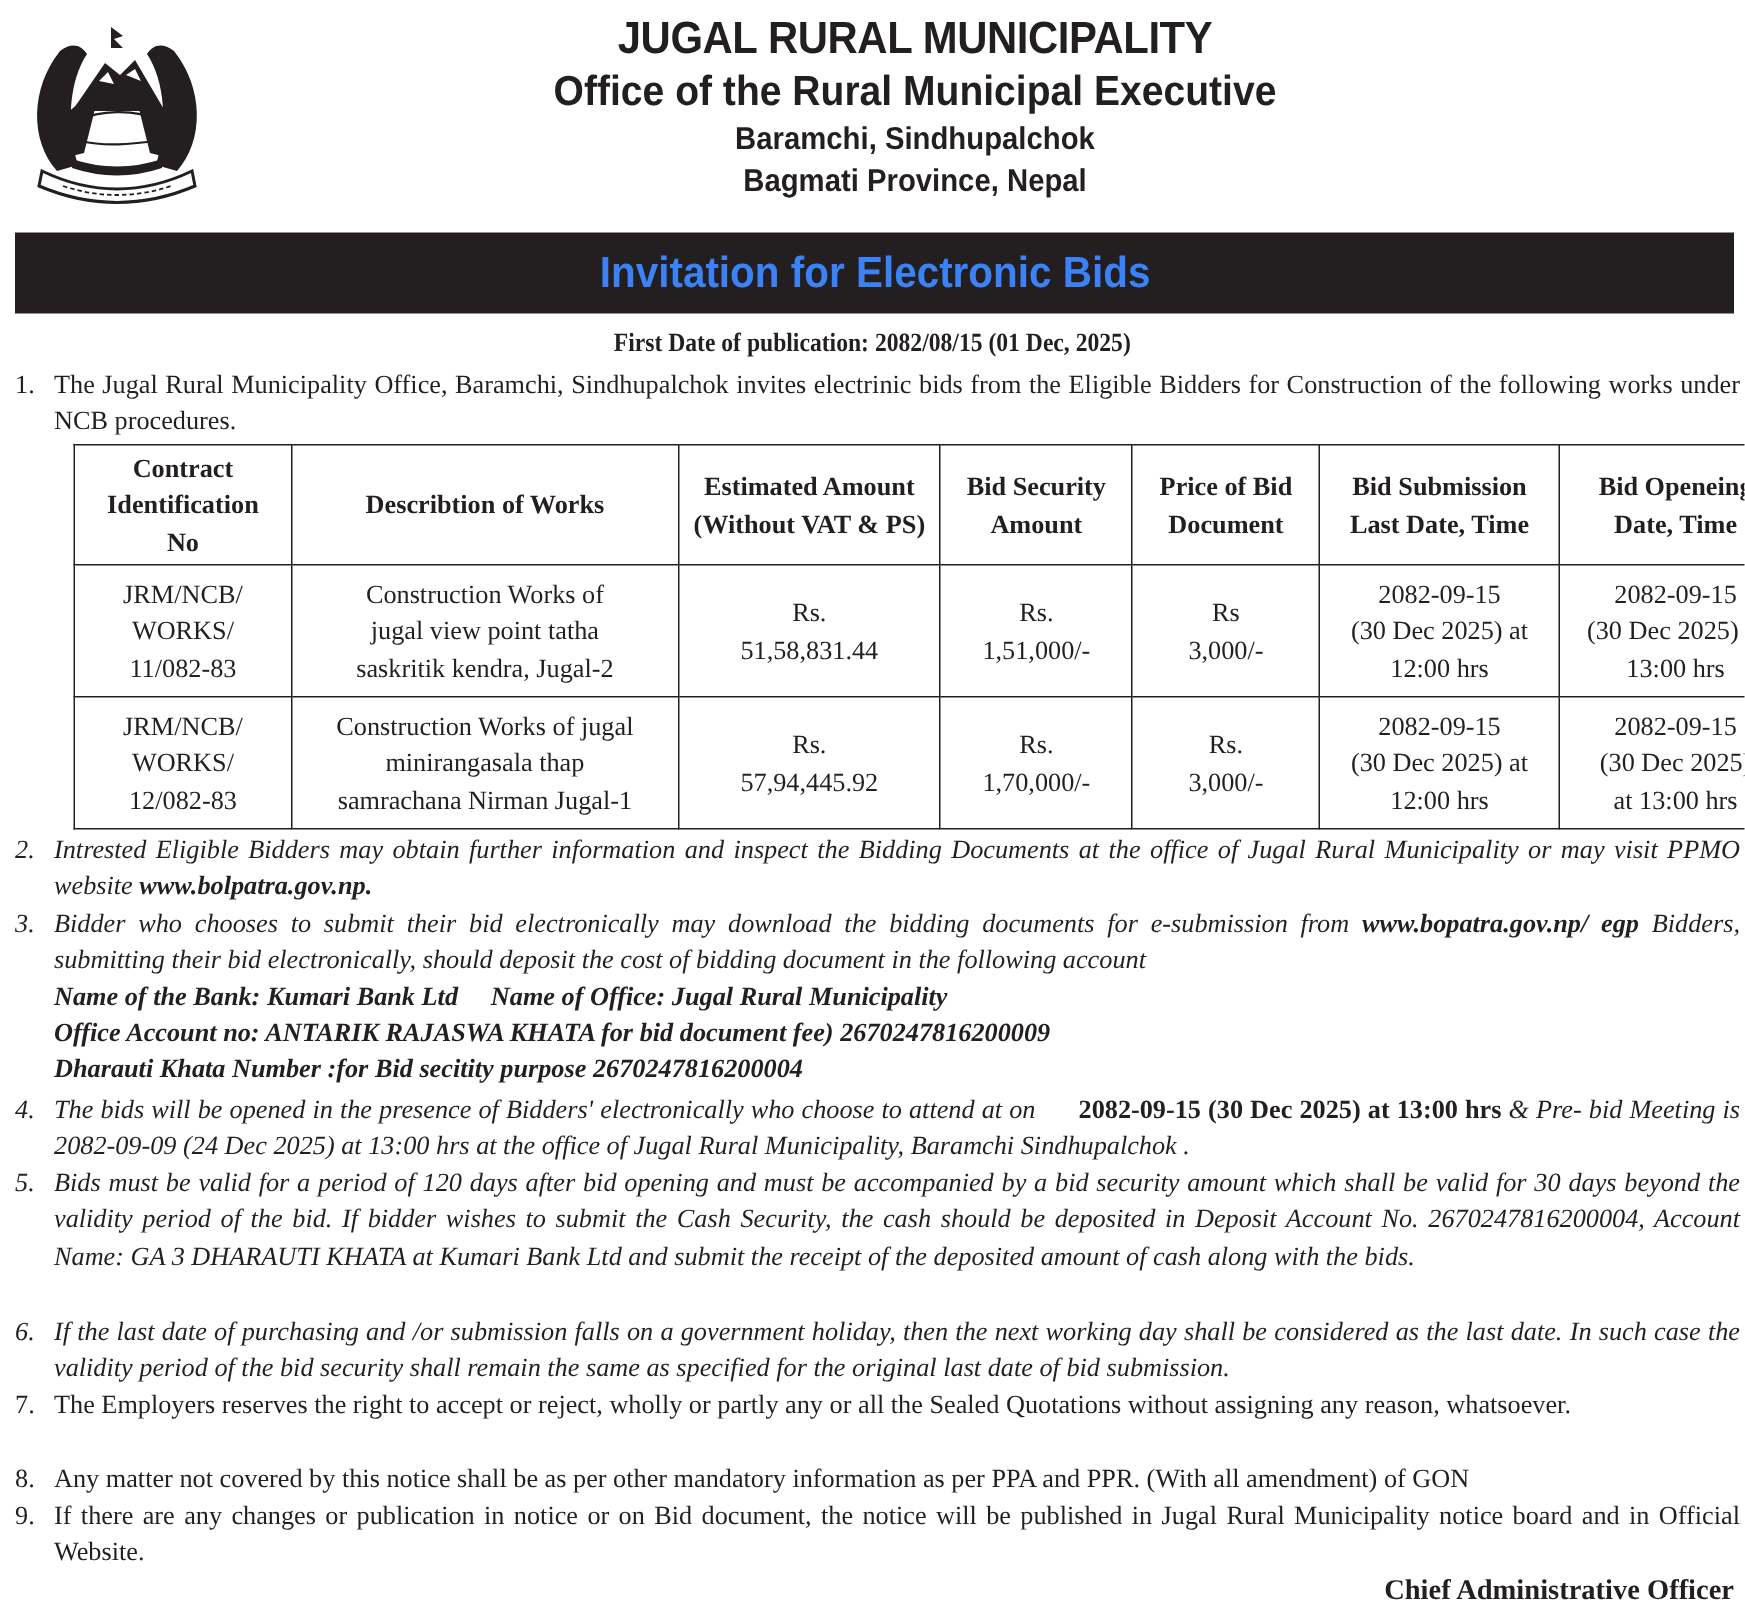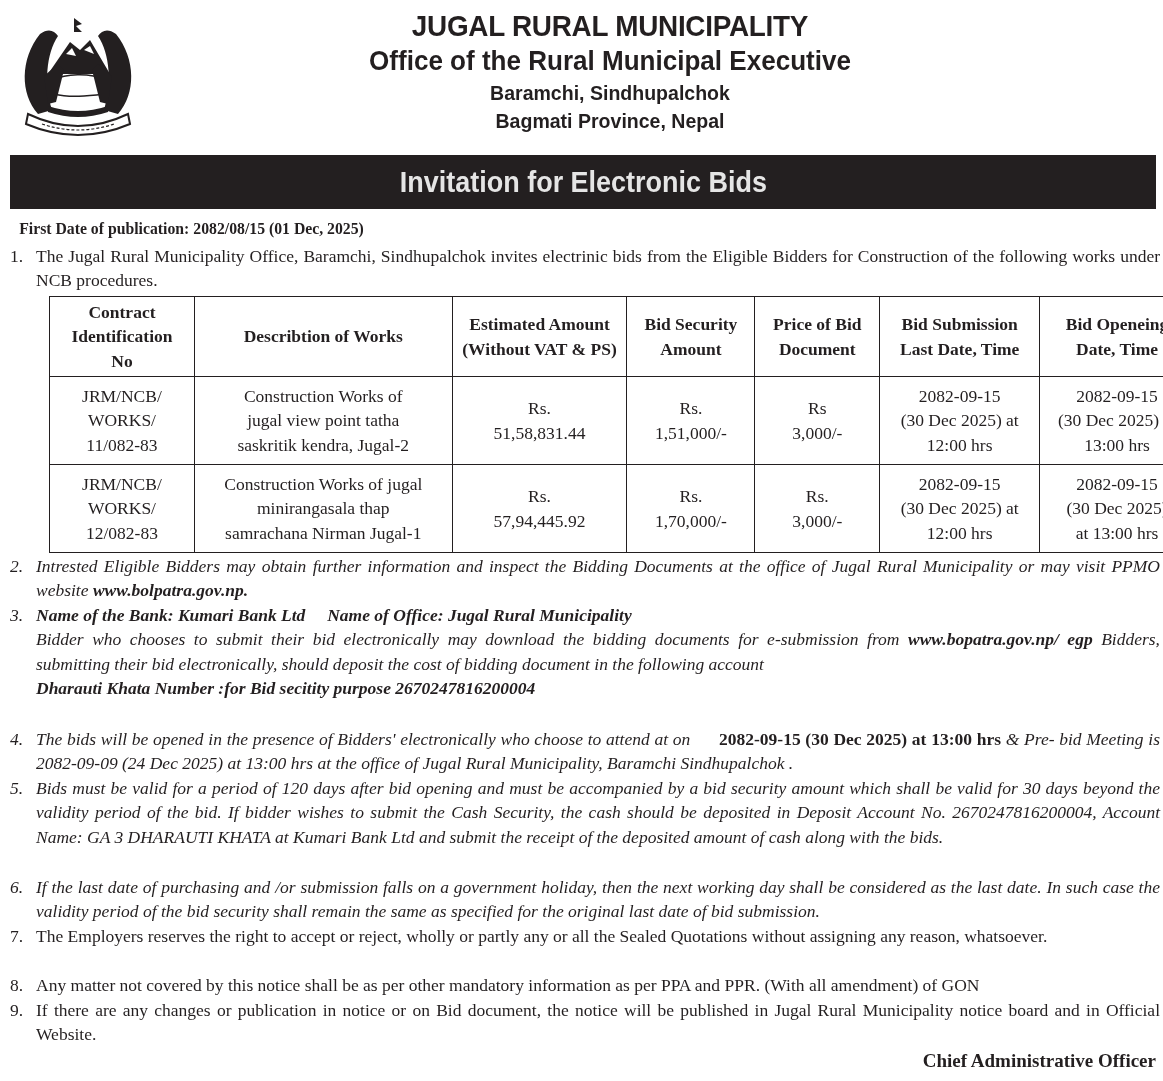--- a/index.html
+++ b/index.html
@@ -6,24 +6,24 @@
   html, body { width: 1163px; height: 1081px; background: #ffffff; overflow: hidden; }
   body { position: relative; color: #231f20; font-family: "Liberation Serif", serif; }
 
   .header { position: absolute; left: 0; top: 0; width: 1163px; height: 150px; }
   .logo { position: absolute; left: 18px; top: 14px; width: 120px; height: 126px; }
   .head-text { position: absolute; left: 160px; top: 10px; width: 900px; text-align: center; font-family: "Liberation Sans", sans-serif; font-weight: bold; }
   .h1 { font-size: 30px; line-height: 32px; letter-spacing: -0.3px; transform: scaleX(0.93); transform-origin: center; }
   .h2 { font-size: 28px; line-height: 32px; margin-top: 3px; transform: scaleX(0.93); }
   .h3 { font-size: 21px; line-height: 25px; margin-top: 3px; transform: scaleX(0.93); }
 
-  .banner { position: absolute; left: 10px; top: 155px; width: 1146px; height: 54px; background: #231f20; color: #e5e5e5; font-family: "Liberation Sans", sans-serif; font-weight: bold; font-size: 29px; text-align: center; line-height: 54px; }
+  .banner { position: absolute; left: 10px; top: 155px; width: 1146px; height: 54px; background: #231f20; color: #3b82f6; font-family: "Liberation Sans", sans-serif; font-weight: bold; font-size: 29px; text-align: center; line-height: 54px; }
   .banner span { display: inline-block; transform: scaleX(0.93); }
 
-  .pubdate { position: absolute; left: 0; top: 216px; width: 1163px; font-weight: bold; font-size: 17.5px; line-height: 24px; }
+  .pubdate { position: absolute; left: 0; top: 216px; width: 1163px; text-align: center; font-weight: bold; font-size: 17.5px; line-height: 24px; }
   .pubdate span { display: inline-block; transform: scaleX(0.9); }
 
   .item { position: absolute; left: 10px; width: 1150px; font-size: 17.5px; line-height: 24.3px; }
   .item .num { position: absolute; left: 0; top: 0; width: 26px; }
   .item .txt { margin-left: 26px; text-align: justify; }
   .it { font-style: italic; }
   .b { font-weight: bold; }
 
   table.works { position: absolute; left: 10px; top: 296px; width: 1146px; border-collapse: collapse; font-size: 17.5px; margin-left: 39px; }
   table.works th, table.works td { border: 1.5px solid #231f20; text-align: center; vertical-align: middle; padding: 0 3px; line-height: 24.5px; }
@@ -194,22 +194,23 @@
   </tbody>
 </table>
 
 <div class="item it" style="top:554px;">
   <span class="num">2.</span>
   <div class="txt"><span>Intrested Eligible Bidders may obtain further information and inspect the Bidding Documents at the office of Jugal Rural Municipality or may visit PPMO website </span><span class="b">www.bolpatra.gov.np.</span></div>
 </div>
 
 <div class="item it" style="top:603px;">
   <span class="num">3.</span>
+  <div class="txt"><span>Bidder who chooses to submit their bid electronically may download the bidding documents for e-submission from </span><span class="b">www.bopatra.gov.np/ egp</span><span> Bidders, submitting their bid electronically,  should  deposit  the  cost  of  bidding  document  in  the following account</span></div>
   <div class="txt b" style="white-space:pre;">Name of the Bank: Kumari Bank Ltd     Name of Office: Jugal Rural Municipality</div>
-  <div class="txt"><span>Bidder who chooses to submit their bid electronically may download the bidding documents for e-submission from </span><span class="b">www.bopatra.gov.np/ egp</span><span> Bidders, submitting their bid electronically,  should  deposit  the  cost  of  bidding  document  in  the following account</span></div>
+  <div class="txt b">Office Account no:  ANTARIK RAJASWA KHATA for bid document fee) 2670247816200009</div>
   <div class="txt b">Dharauti Khata Number :for Bid secitity purpose 2670247816200004</div>
 </div>
 
 <div class="item it" style="top:727px;">
   <span class="num">4.</span>
   <div class="txt"><span>The bids will be opened in the presence of Bidders' electronically who choose to attend at on </span><span class="b" style="font-style:normal;margin-left:24px;">2082-09-15 (30 Dec 2025) at 13:00 hrs</span><span> &amp; Pre- bid Meeting is 2082-09-09 (24 Dec 2025) at 13:00 hrs at the office of Jugal Rural Municipality, Baramchi Sindhupalchok .</span></div>
 </div>
 
 <div class="item it" style="top:776px;">
   <span class="num">5.</span>

